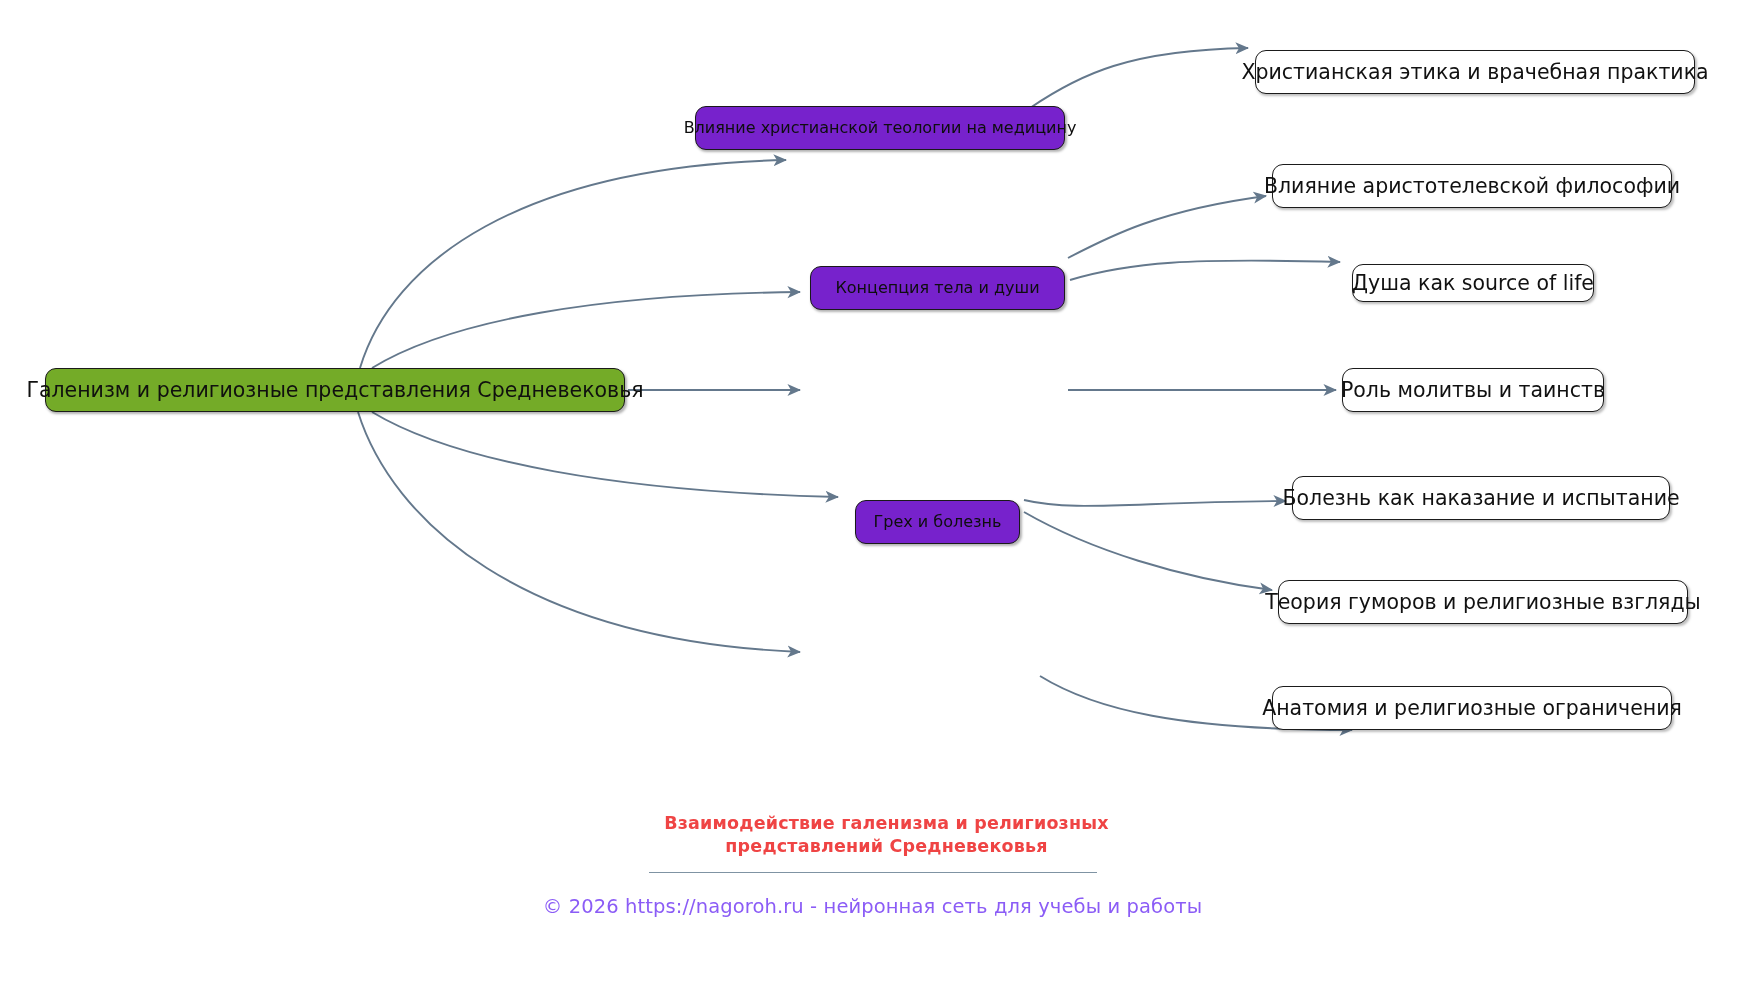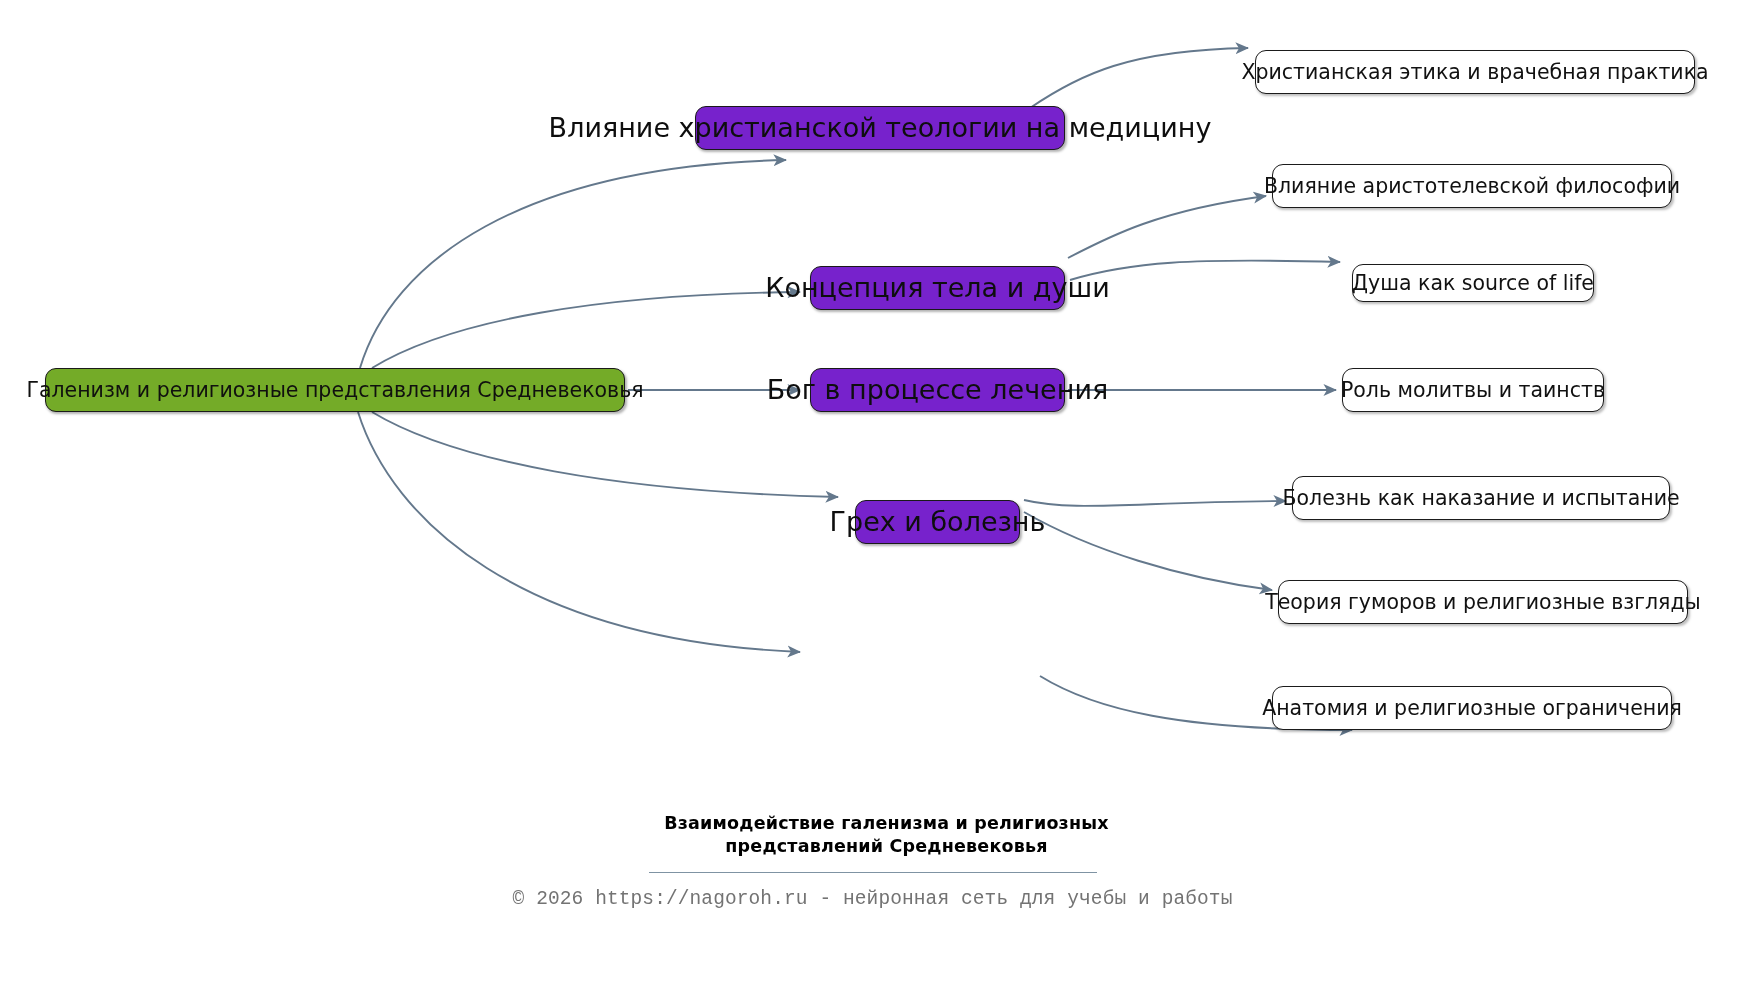--- a/index.html
+++ b/index.html
@@ -44,21 +44,21 @@
     color: #10100f;
     font-size: 20.5px;
     padding: 0 16px;
     box-shadow: 1.5px 2px 2.5px rgba(0,0,0,0.30);
   }
   .node-branch {
     background: #7722cc;
     border: 1.6px solid #1a1a1a;
     border-radius: 11px;
     color: #0e0e0e;
-    font-size: 27px;
+    font-size: 16px;
     padding: 0 16px;
     box-shadow: 1.5px 2px 2.5px rgba(0,0,0,0.30);
   }
   .node-leaf {
     background: #ffffff;
     border: 1.7px solid #1b1b1b;
     border-radius: 11px;
     color: #111111;
     font-size: 20.5px;
     padding: 0 16px;
@@ -66,39 +66,38 @@
   }
   #footer {
     position: absolute;
     left: 0;
     right: 0;
     top: 812px;
     text-align: center;
     z-index: 3;
   }
   #footer-title {
-    color: #000000;
+    color: #ef4444;
     font-size: 17.5px;
     font-weight: bold;
     line-height: 1.32;
     letter-spacing: 0.2px;
     margin-left: 28px;
   }
   #footer-rule {
     width: 448px;
     height: 0;
     margin: 14px auto 0 auto;
     border-top: 1.6px solid #7f93a3;
   }
   #footer-credit {
-    margin-top: 15px;
-    color: #737373;
+    margin-top: 22px;
+    color: #8b5cf6;
     font-size: 19.5px;
     letter-spacing: 0.1px;
-    font-family: Liberation Mono, monospace;
   }
 </style>
 </head>
 <body>
 
 <div id="canvas">
 
   <svg id="edges" viewBox="0 0 1745 993" width="1745" height="993">
     <defs>
       <marker id="arrow" viewBox="0 0 10 10" refX="9.2" refY="5" markerWidth="7.2" markerHeight="7.2" orient="auto-start-reverse">
@@ -144,23 +143,20 @@
   </div>
 
   <div class="node node-leaf" style="left:1272px; top:164px; width:400px; height:44px;">
     <span>Влияние аристотелевской философии</span>
   </div>
 
   <div class="node node-leaf" style="left:1352px; top:264px; width:242px; height:38px;">
     <span>Душа как source of life</span>
   </div>
 
-  <div class="node node-branch" style="left:810px; top:368px; width:255px; height:44px;">
-    <span>Бог в процессе лечения</span>
-  </div>
 
   <div class="node node-leaf" style="left:1342px; top:368px; width:262px; height:44px;">
     <span>Роль молитвы и таинств</span>
   </div>
 
   <div class="node node-branch" style="left:855px; top:500px; width:165px; height:44px;">
     <span>Грех и болезнь</span>
   </div>
 
   <div class="node node-leaf" style="left:1292px; top:476px; width:378px; height:44px;">

